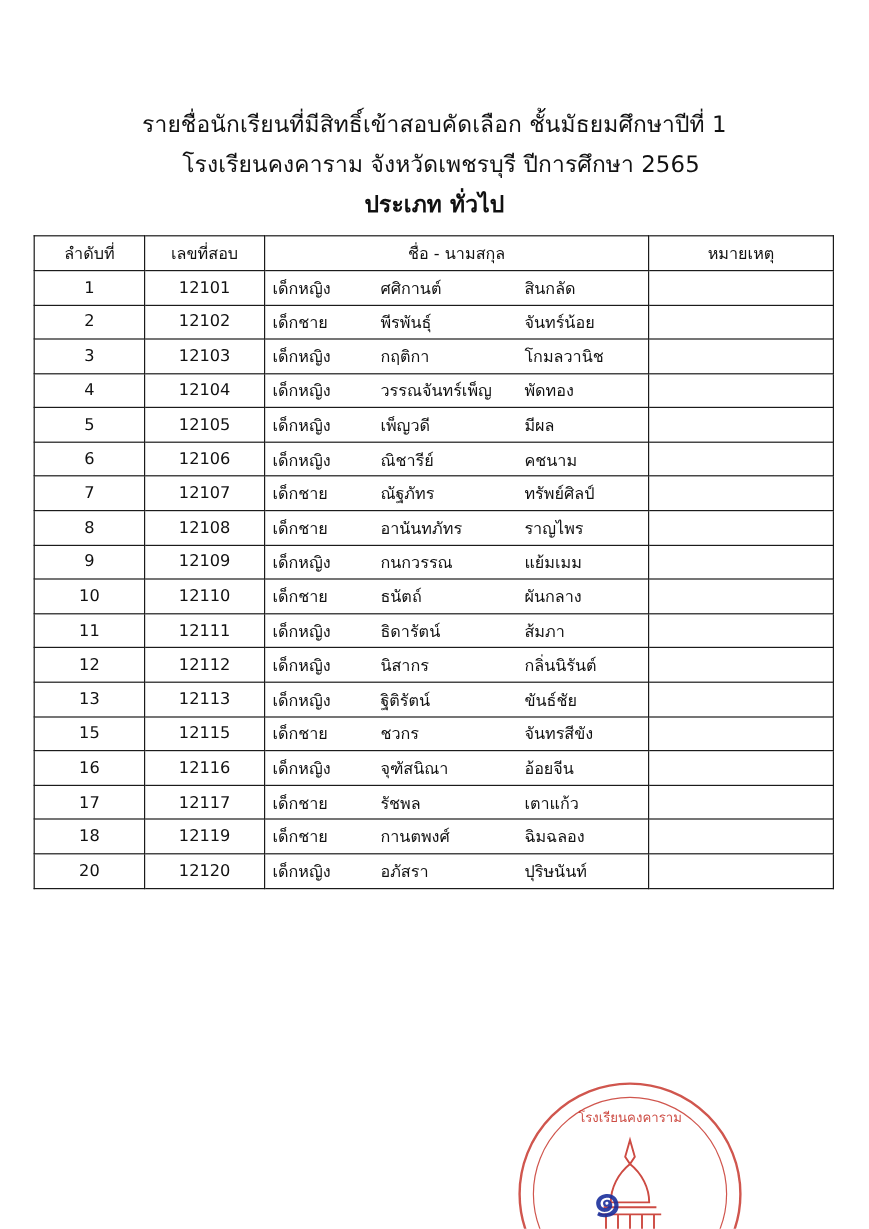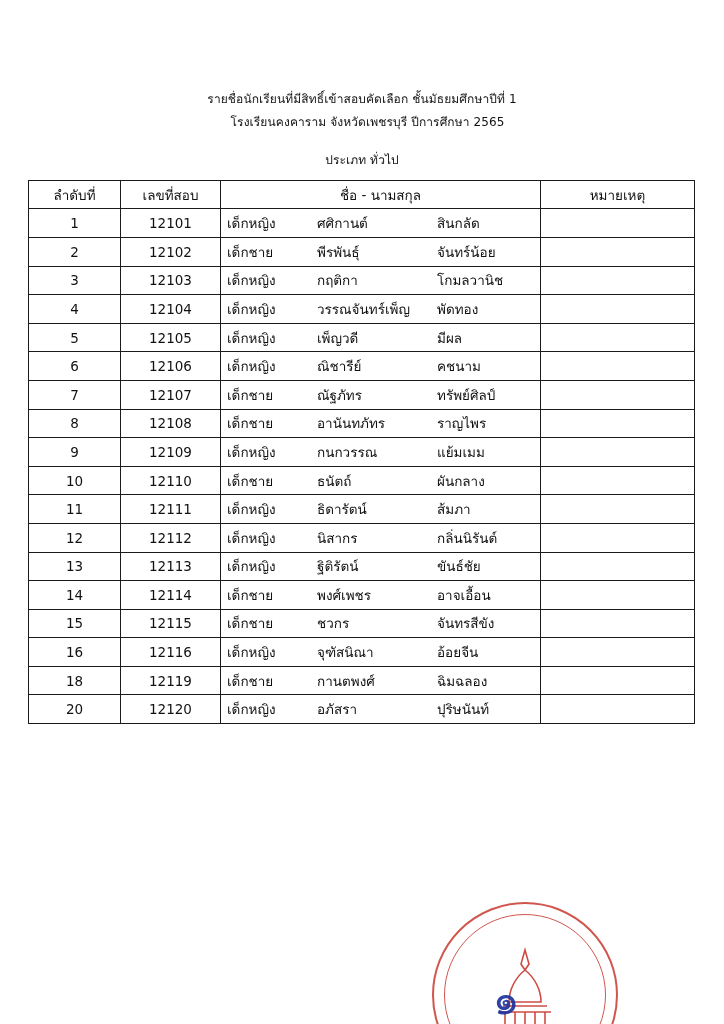--- a/index.html
+++ b/index.html
@@ -20,29 +20,30 @@
     width: 724px;
     height: 1024px;
     box-sizing: border-box;
   }
   .header {
     text-align: center;
     margin-top: 90px;
     line-height: 1.55;
   }
   .header div {
-    font-size: 12px;
+    font-size: 19px;
     letter-spacing: 0.1px;
   }
   .header .line2 {
     margin-top: 4px;
     padding-left: 11px;
   }
   .header .line3 {
-    margin-top: 20px;
+    margin-top: 4px;
+    font-weight: bold;
   }
   .room-line {
     margin-top: 24px;
     margin-left: 30px;
     font-size: 14.5px;
     font-weight: bold;
   }
   table.roster {
     border-collapse: collapse;
     margin-left: 28px;
@@ -327,51 +328,51 @@
         <td class="name">
           <div class="name-wrap">
             <span class="prefix">เด็กหญิง</span>
             <span class="given">ฐิติรัตน์</span>
             <span class="surname">ขันธ์ชัย</span>
           </div>
         </td>
         <td class="remark"></td>
       </tr>
       <tr>
-        <td class="no">14</td>
-        <td class="code">12114</td>
-        <td class="name">
-          <div class="name-wrap">
-            <span class="prefix">เด็กชาย</span>
-            <span class="given">พงศ์เพชร</span>
-            <span class="surname">อาจเอื้อน</span>
-          </div>
-        </td>
-        <td class="remark"></td>
-      </tr>
-      <tr>
         <td class="no">15</td>
         <td class="code">12115</td>
         <td class="name">
           <div class="name-wrap">
             <span class="prefix">เด็กชาย</span>
             <span class="given">ชวกร</span>
             <span class="surname">จันทรสีขัง</span>
           </div>
         </td>
         <td class="remark"></td>
       </tr>
       <tr>
         <td class="no">16</td>
         <td class="code">12116</td>
         <td class="name">
           <div class="name-wrap">
             <span class="prefix">เด็กหญิง</span>
             <span class="given">จุฑัสนิณา</span>
             <span class="surname">อ้อยจีน</span>
+          </div>
+        </td>
+        <td class="remark"></td>
+      </tr>
+      <tr>
+        <td class="no">17</td>
+        <td class="code">12117</td>
+        <td class="name">
+          <div class="name-wrap">
+            <span class="prefix">เด็กชาย</span>
+            <span class="given">รัชพล</span>
+            <span class="surname">เตาแก้ว</span>
           </div>
         </td>
         <td class="remark"></td>
       </tr>
       <tr>
         <td class="no">18</td>
         <td class="code">12119</td>
         <td class="name">
           <div class="name-wrap">
             <span class="prefix">เด็กชาย</span>
@@ -392,20 +393,21 @@
           </div>
         </td>
         <td class="remark"></td>
       </tr>
     </tbody>
   </table>
 
   <div class="seal">
     <div class="ring-outer"></div>
     <div class="ring-inner"></div>
+    <div class="seal-top-text">โรงเรียนคงคาราม</div>
 
     <div class="seal-emblem">
       <svg viewBox="0 0 92 98" width="92" height="98" aria-hidden="true">
         <g stroke="#c8382f" stroke-width="1.6" fill="none">
           <path d="M46 4 L50 18 L46 24 L42 18 Z"></path>
           <path d="M46 24 C36 32 30 44 30 56 L62 56 C62 44 56 32 46 24 Z"></path>
           <path d="M24 60 L68 60"></path>
           <path d="M20 66 L72 66"></path>
           <path d="M26 66 L26 86 M36 66 L36 86 M46 66 L46 86 M56 66 L56 86 M66 66 L66 86"></path>
           <path d="M16 88 L76 88"></path>

